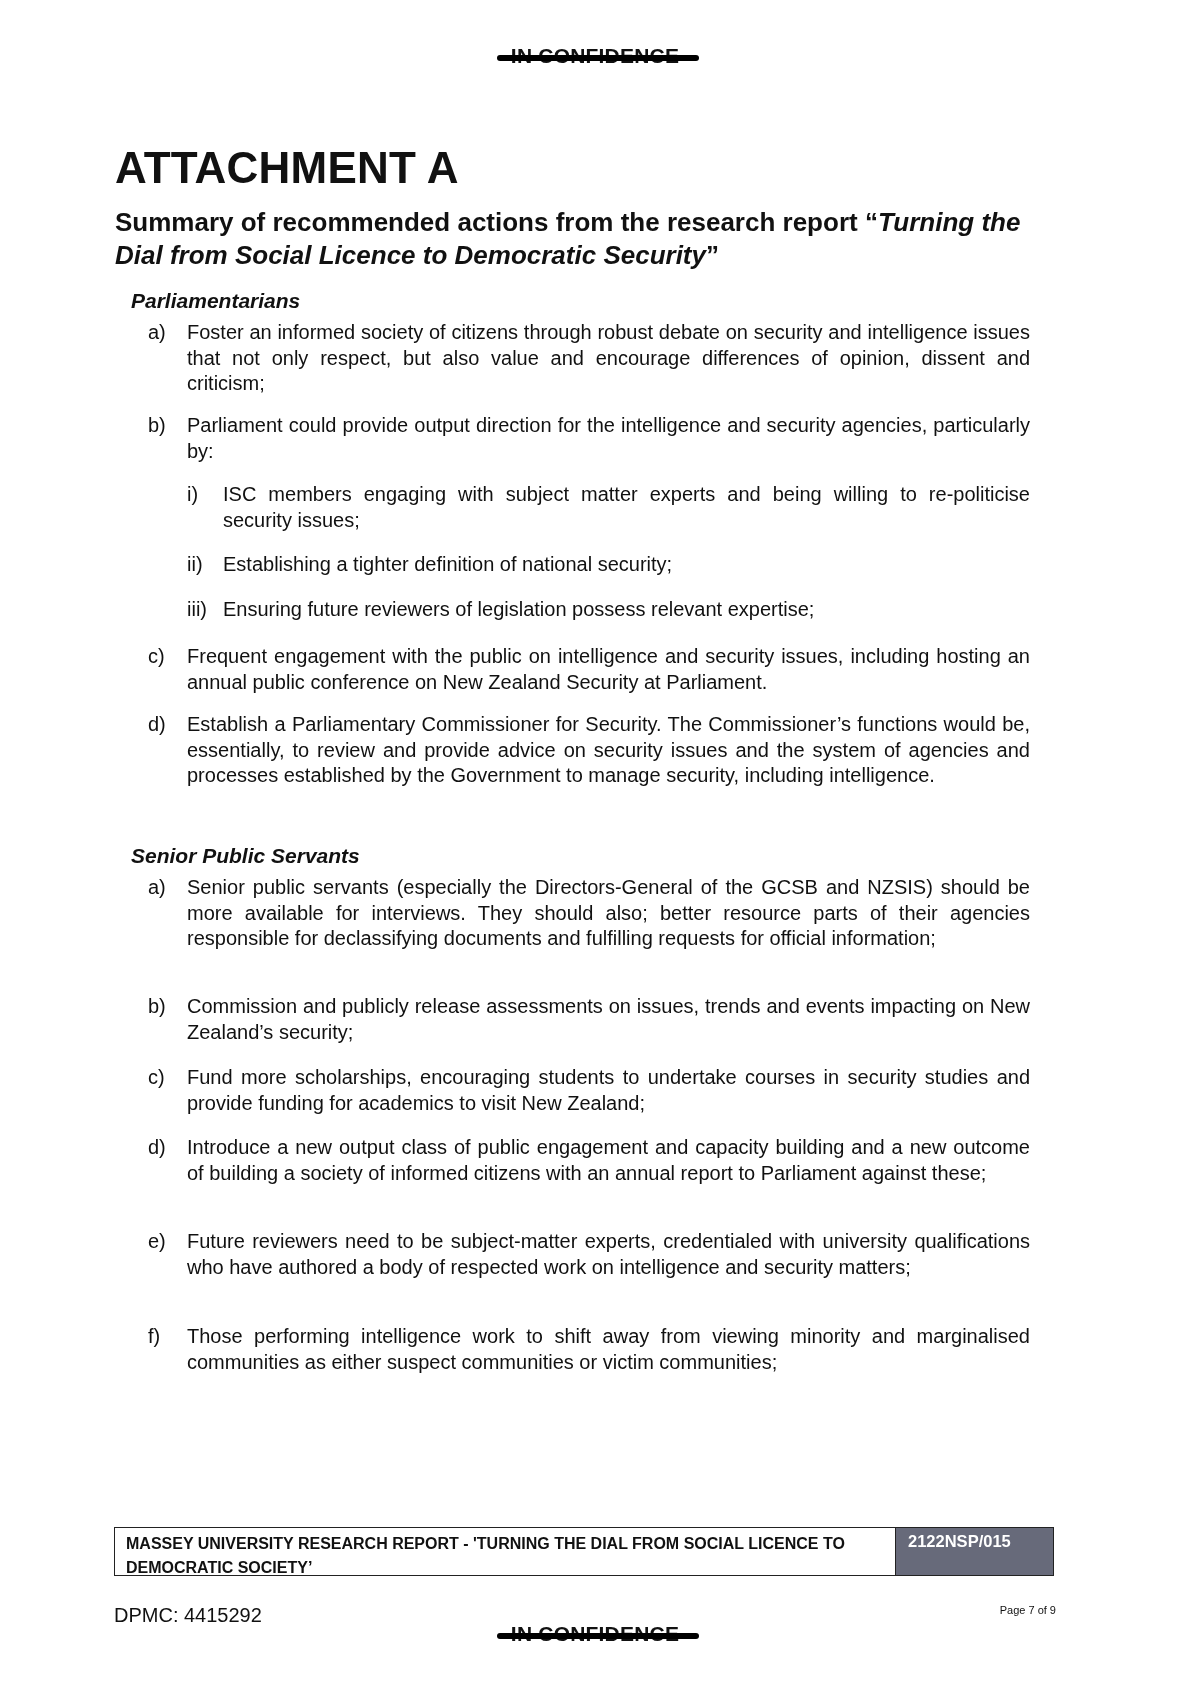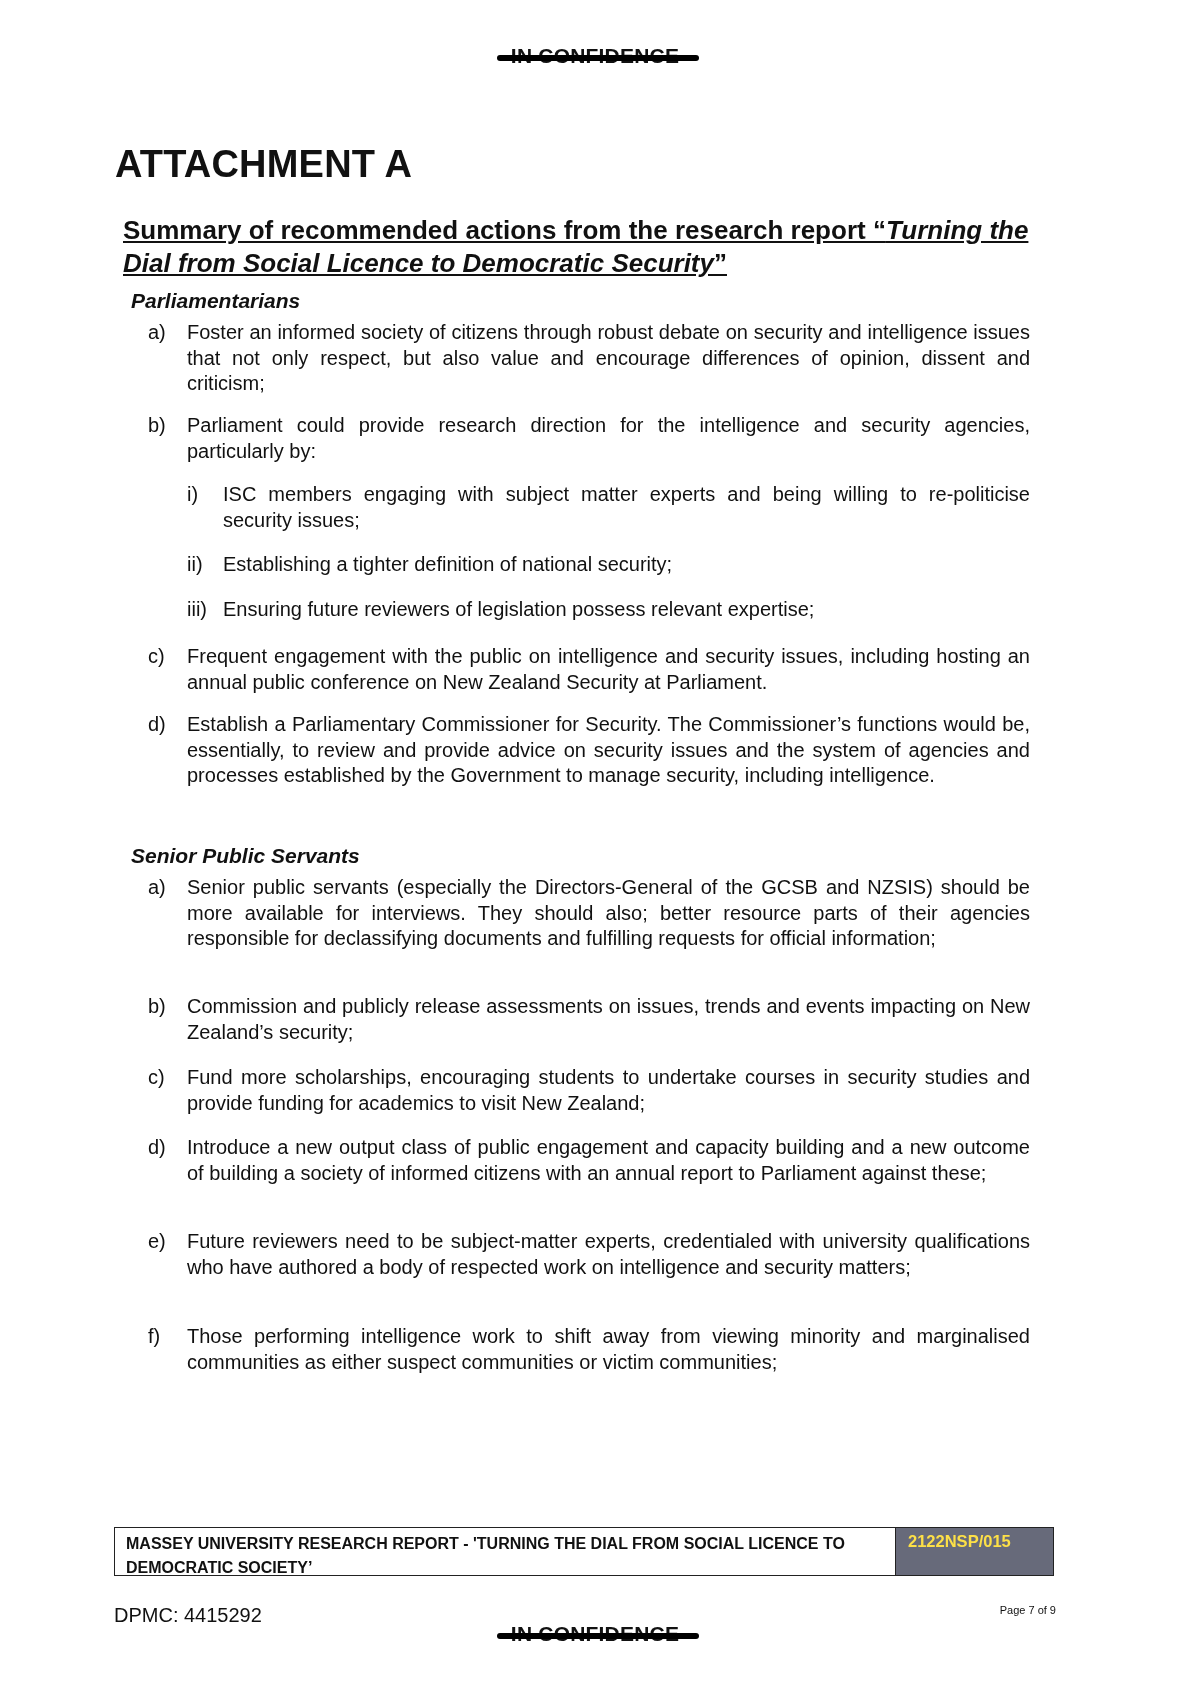--- a/index.html
+++ b/index.html
@@ -6,41 +6,41 @@
     body { width: 1190px; height: 1685px; position: relative; overflow: hidden;
            font-family: "Liberation Sans", sans-serif; color: #111; }
     .conf { position: absolute; left: 0; width: 1190px; text-align: center;
             font-weight: bold; font-size: 21px; letter-spacing: 0.2px; }
     .conf .txt { position: relative; display: inline-block; }
     .conf .strike { position: absolute; left: -14px; right: -20px; top: 50%;
                     height: 6px; margin-top: -1px; background: #000; border-radius: 3px; }
     .conf-top { top: 44px; }
     .conf-bottom { top: 1622px; }
 
-    .title { position: absolute; left: 115px; top: 143px; font-size: 38px;
+    .title { position: absolute; left: 115px; top: 143px; font-size: 44px;
              font-weight: bold; letter-spacing: 0.2px; margin: 0; }
     .subtitle { position: absolute; left: 115px; top: 206px; width: 960px;
-                font-size: 26px; font-weight: bold; line-height: 33px; margin: 8px; text-decoration: underline; }
+                font-size: 26px; font-weight: bold; line-height: 33px; margin: 0; }
     .subtitle em { font-style: italic; }
 
     .section-heading { position: absolute; left: 115px; font-size: 21px;
                        font-weight: bold; font-style: italic; margin: 16px; }
 
     .item { position: absolute; left: 148px; width: 882px; font-size: 20px;
             line-height: 25.5px; text-align: justify; }
     .item .lbl { position: absolute; left: 0; top: 0; }
     .item .body { display: block; margin-left: 39px; }
     .sub { left: 187px; width: 843px; }
     .sub .body { margin-left: 36px; }
 
     .footer-box { position: absolute; left: 114px; top: 1527px; width: 940px; height: 49px;
                   border: 1.5px solid #222; display: flex; box-sizing: border-box; justify-content: center; }
     .footer-box .fb-title { flex: 1; padding: 4px 10px 0 11px; font-size: 16px;
                             font-weight: bold; line-height: 24px; }
-    .footer-box .fb-code { width: 158px; background: #676a7a; color: #fde047;
+    .footer-box .fb-code { width: 158px; background: #676a7a; color: #ffffff;
                            font-size: 16.5px; font-weight: bold; padding: 4px 0 0 12px;
                            box-sizing: border-box; border-left: 1.5px solid #222; }
     .doc-id { position: absolute; left: 114px; top: 1604px; font-size: 20px; }
     .page-num { position: absolute; right: 134px; top: 1604px; font-size: 11px; }
   </style>
 </head>
 <body>
 
 <div class="conf conf-top">
   <span class="txt"><span>IN CONFIDENCE</span><span class="strike"></span></span>
@@ -50,21 +50,21 @@
 <h2 class="subtitle"><span>Summary of recommended actions from the research report “</span><em>Turning the Dial from Social Licence to Democratic Security</em><span>”</span></h2>
 
 <h3 class="section-heading" style="top:273px;">Parliamentarians</h3>
 
 <div class="item" style="top:320px;">
   <span class="lbl">a)</span>
   <span class="body">Foster an informed society of citizens through robust debate on security and intelligence issues that not only respect, but also value and encourage differences of opinion, dissent and criticism;</span>
 </div>
 <div class="item" style="top:413px;">
   <span class="lbl">b)</span>
-  <span class="body">Parliament could provide research direction for the intelligence and security agencies, particularly by:</span>
+  <span class="body">Parliament could provide output direction for the intelligence and security agencies, particularly by:</span>
 </div>
 <div class="item sub" style="top:482px;">
   <span class="lbl">i)</span>
   <span class="body">ISC members engaging with subject matter experts and being willing to re-politicise security issues;</span>
 </div>
 <div class="item sub" style="top:552px;">
   <span class="lbl">ii)</span>
   <span class="body">Establishing a tighter definition of national security;</span>
 </div>
 <div class="item sub" style="top:597px;">

